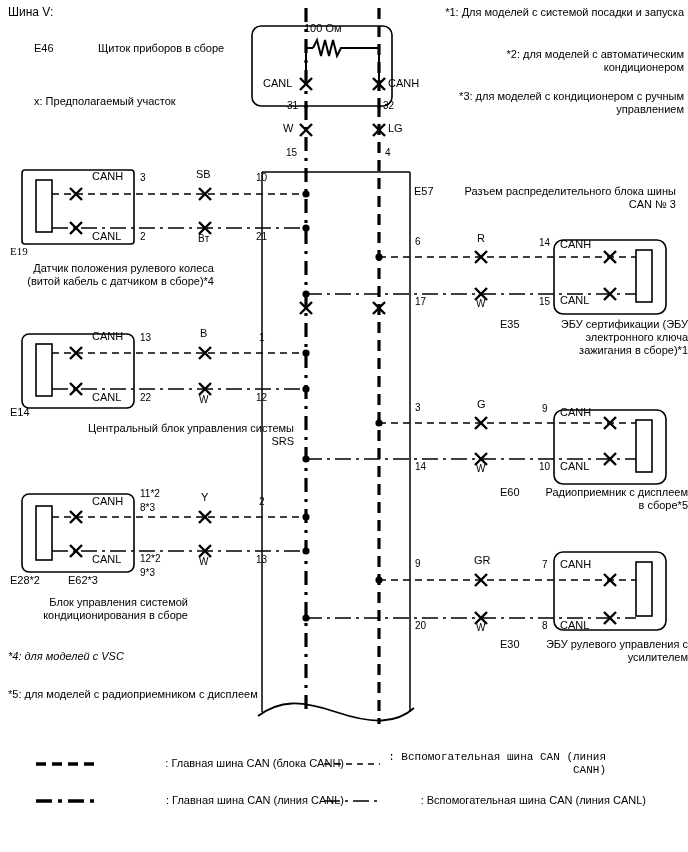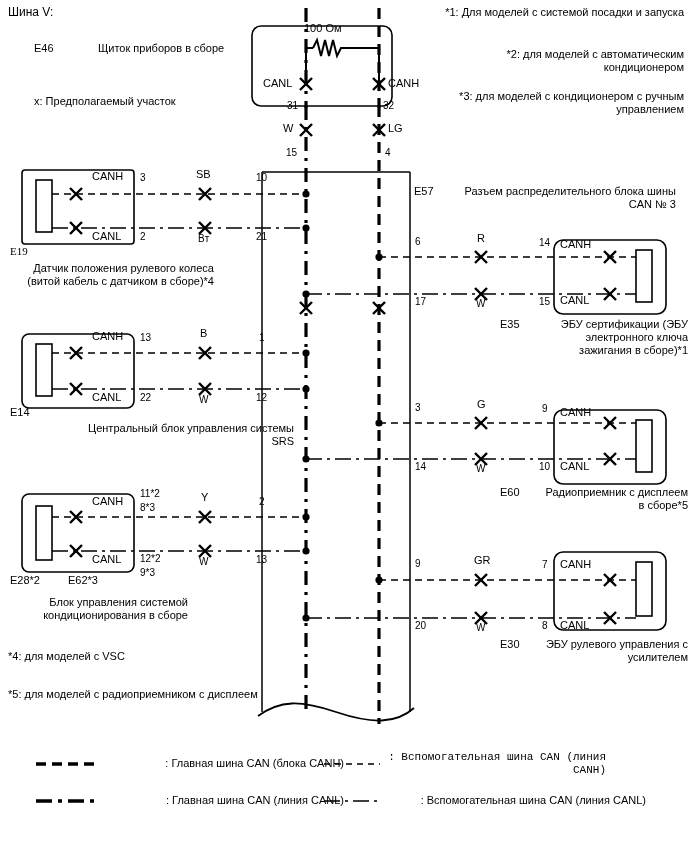--- a/index.html
+++ b/index.html
@@ -19,21 +19,21 @@
 
 <div class="txt t11 nosel" style="left:34px;top:42px;">E46</div>
 <div class="txt t11 nosel" style="left:74px;top:42px;padding-left:24px;">Щиток приборов в сборе</div>
 
 <div class="txt t11 nosel" style="left:34px;top:95px;">x: Предполагаемый участок</div>
 
 <div class="txt t11 nosel" style="left:444px;top:6px;width:240px;">*1: Для моделей с системой посадки и запуска</div>
 <div class="txt t11 nosel" style="left:444px;top:48px;width:240px;">*2: для моделей с автоматическим кондиционером</div>
 <div class="txt t11 nosel" style="left:444px;top:90px;width:240px;">*3: для моделей с кондиционером с ручным управлением</div>
 
-<div class="txt t11 nosel" style="left:8px;top:650px;">*4: для моделей с VSC</div>
+<div class="txt t11 nosel" style="left:8px;top:650px;font-style:italic;">*4: для моделей с VSC</div>
 <div class="txt t11 nosel" style="left:8px;top:688px;">*5: для моделей с радиоприемником с дисплеем</div>
 
 <div class="txt t11 nosel" style="left:10px;top:245px;font-family:Liberation Serif, serif;">E19</div>
 <div class="txt t11 nosel" style="left:24px;top:262px;width:190px;">Датчик положения рулевого колеса (витой кабель с датчиком в сборе)*4</div>
 
 <div class="txt t11 nosel" style="left:10px;top:406px;">E14</div>
 <div class="txt t11 nosel" style="left:16px;top:422px;width:230px;margin-left:48px;">Центральный блок управления системы SRS</div>
 
 <div class="txt t11 nosel" style="left:10px;top:574px;">E28*2</div>
 <div class="txt t11 nosel" style="left:68px;top:574px;">E62*3</div>

